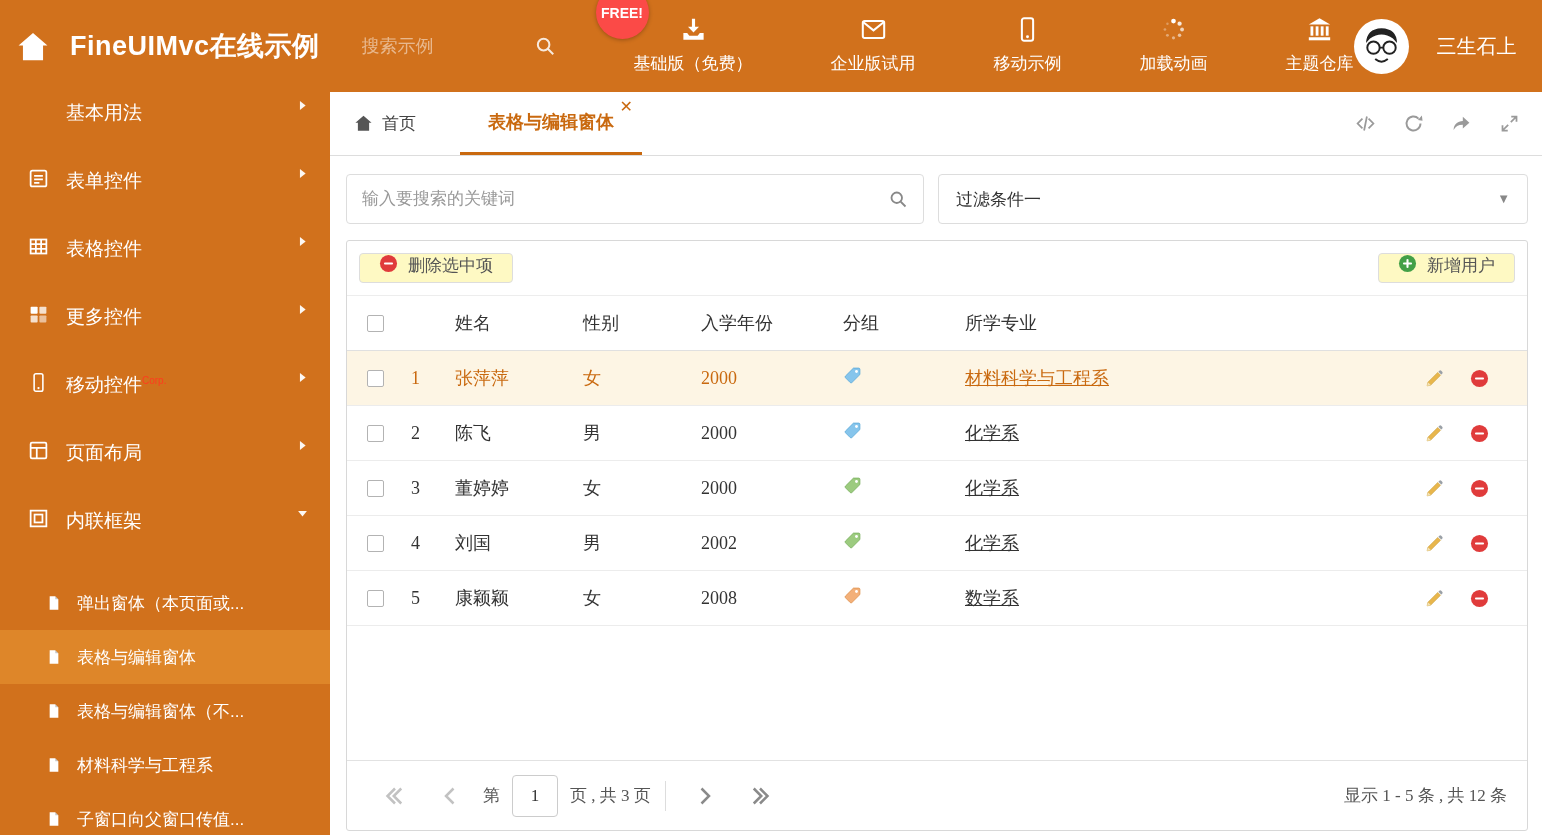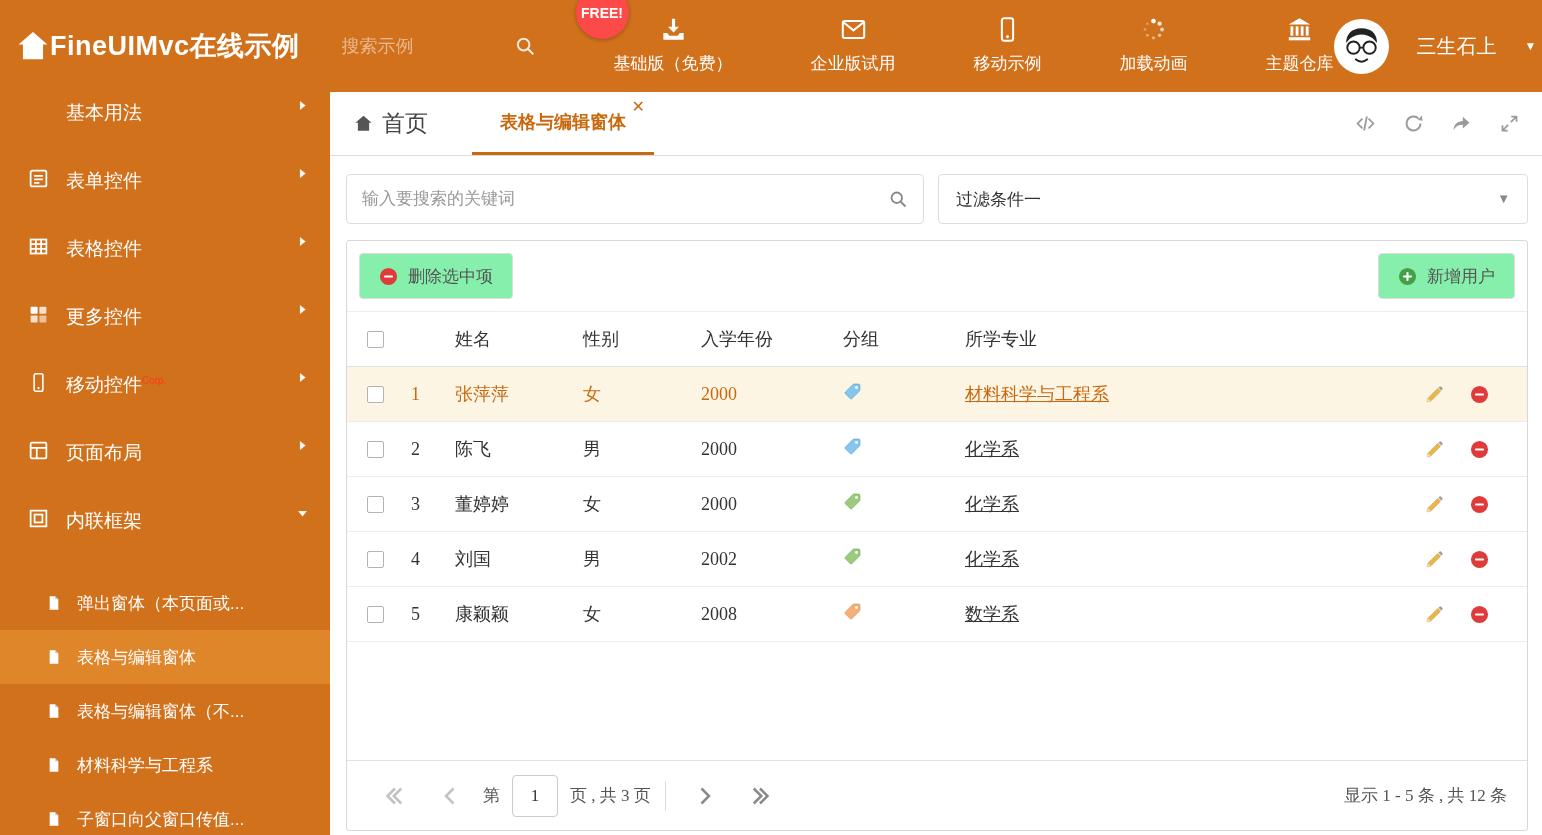--- a/index.html
+++ b/index.html
@@ -3,21 +3,21 @@
 <meta charset="utf-8">
 <style>
   * { margin:0; padding:0; box-sizing:border-box; }
   html,body { width:1542px; height:835px; }
   body { font-family:"Liberation Sans","DejaVu Sans",sans-serif; background:#fff; overflow:hidden; }
   .icon { display:inline-block; flex:0 0 auto; }
   .icon svg { display:block; width:100%; height:100%; }
 
   
   .topbar { height:92px; background:#d1711c; display:flex; align-items:center; color:#fff; padding:0 24px 0 16px; position:relative; }
-  .brand { display:flex; align-items:center; gap:0; cursor:pointer; }
+  .brand { display:flex; align-items:flex-end; gap:20px; cursor:pointer; }
   .brand-icon { width:34px; height:34px; color:#fff; }
   .brand-title { font-size:27px; font-weight:bold; letter-spacing:.5px; white-space:nowrap; }
   .hsearch { display:flex; align-items:center; width:212px; margin-left:42px; }
   .hsearch-input { background:transparent; border:none; outline:none; color:#fff; font-size:18px; width:172px; font-family:inherit; }
   .hsearch-input::placeholder { color:rgba(255,255,255,.5); }
   .hsearch-icon { width:22px; height:22px; color:rgba(255,255,255,.85); cursor:pointer; }
   .hnav { display:flex; align-items:flex-start; gap:78px; margin-left:78px; height:92px; }
   .hnav-item { display:flex; flex-direction:column; align-items:center; gap:9px; cursor:pointer; position:relative; padding-top:16px; }
   .hnav-icon { width:27px; height:27px; color:#fff; }
   .hnav-label { font-size:17px; white-space:nowrap; }
@@ -37,39 +37,39 @@
   .corp-badge { color:#ff3b1f; font-size:10px; }
   .side-chevron { width:11px; height:11px; color:rgba(255,255,255,.95); }
   .sub-item { height:54px; display:flex; align-items:center; padding-left:46px; color:#fff; cursor:pointer; }
   .sub-item.active { background:#de8629; }
   .sub-icon { width:16px; height:16px; margin-right:15px; color:#fff; }
   .sub-label { font-size:17px; white-space:nowrap; }
 
   
   .main { flex:1; display:flex; flex-direction:column; background:#fff; min-width:0; }
   .tabbar { height:64px; border-bottom:1px solid #ddd; display:flex; align-items:stretch; padding:0 18px; flex:0 0 auto; }
-  .tab { display:flex; align-items:center; gap:9px; padding:0 6px; font-size:23px; color:#444; cursor:pointer; position:relative; }
+  .tab { display:flex; align-items:center; gap:9px; padding:0 6px; font-size:17px; color:#444; cursor:pointer; position:relative; }
   .tab-home-icon { width:19px; height:19px; color:#555; }
   .tab.active { margin-left:38px; color:#c9690f; padding:0 28px; border-bottom:3px solid #c9690f; font-weight:bold; font-size:18px; }
   .tab-close { position:absolute; top:7px; right:9px; font-size:16px; color:#c9690f; line-height:1; font-weight:normal; cursor:pointer; }
   .tab-tools { margin-left:auto; display:flex; align-items:center; gap:27px; padding-right:4px; }
   .tool { width:21px; height:21px; color:#9a9a9a; cursor:pointer; }
 
   .content { flex:1; padding:18px 14px 4px 16px; display:flex; flex-direction:column; gap:16px; min-height:0;font-family:Liberation Serif, serif; }
   .filter-row { display:flex; gap:14px; height:50px; flex:0 0 auto; }
   .searchbox { flex:0 0 578px; border:1px solid #ddd; border-radius:4px; display:flex; align-items:center; padding:0 15px; background:#fff; }
   .searchbox input { flex:1; border:none; outline:none; font-size:17px; color:#333; font-family:inherit; }
   .searchbox input::placeholder { color:#999; }
   .sbx-icon { width:20px; height:20px; color:#888; cursor:pointer; }
   .dropdown { flex:1; border:1px solid #ddd; border-radius:4px; display:flex; align-items:center; padding:0 17px; font-size:17px; color:#333; cursor:pointer; background:#fff; }
   .dd-caret { margin-left:auto; color:#888; font-size:13px; }
 
   .grid-panel { flex:1; border:1px solid #d8d8d8; border-radius:3px; display:flex; flex-direction:column; min-height:0; overflow:hidden; }
   .grid-toolbar { padding:12px; border-bottom:1px solid #ededed; display:flex; flex:0 0 auto; }
-  .btn { display:inline-flex; align-items:center; gap:10px; height:46px; padding:0 19px; background:#86efac; border:1px solid #ddd; border-radius:4px; font-size:17px; color:#555; cursor:pointer; font-family:inherit; }
+  .btn { display:inline-flex; gap:10px; height:30px; padding:0 19px; background:#fef9c3; border:1px solid #ddd; border-radius:4px; font-size:17px; color:#555; cursor:pointer; font-family:inherit; }
   .btn-right { margin-left:auto; }
   .btn .icon { width:19px; height:19px; }
 
   .grid-table { flex:1; min-height:0; overflow:hidden; }
   .trow { display:grid; grid-template-columns:56px 44px 128px 118px 142px 122px 1fr 112px; align-items:center; height:55px; border-bottom:1px solid #ececec; font-size:18px; color:#333; }
   .trow.thead { color:#333; border-bottom:1px solid #e0e0e0; }
   .tc { padding:0 8px; overflow:hidden; white-space:nowrap; }
   .c-check { display:flex; justify-content:center; }
   .checkbox { width:17px; height:17px; border:1px solid #b3b3b3; border-radius:2px; background:#fff; display:inline-block; cursor:pointer; }
   .tag { width:19px; height:19px; }

